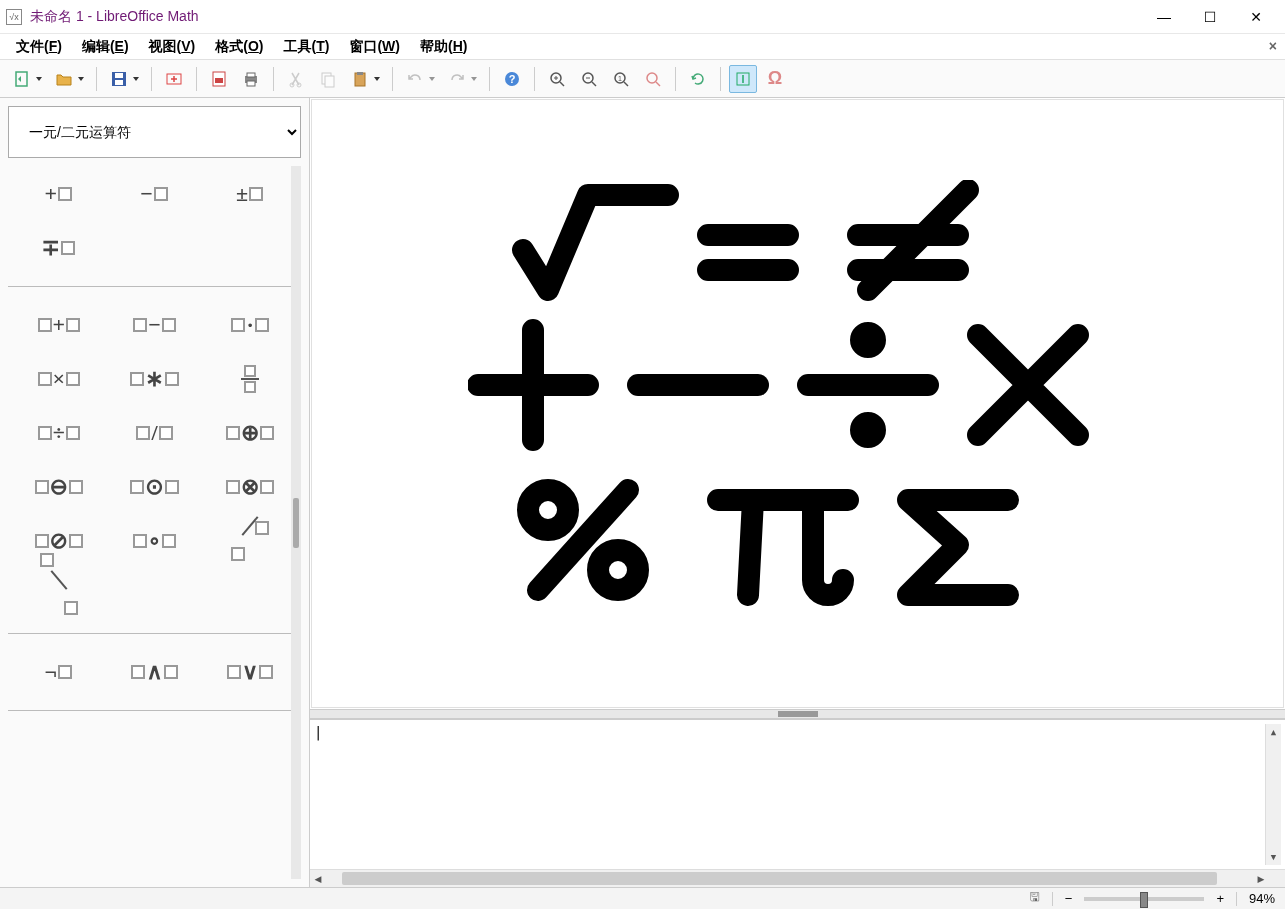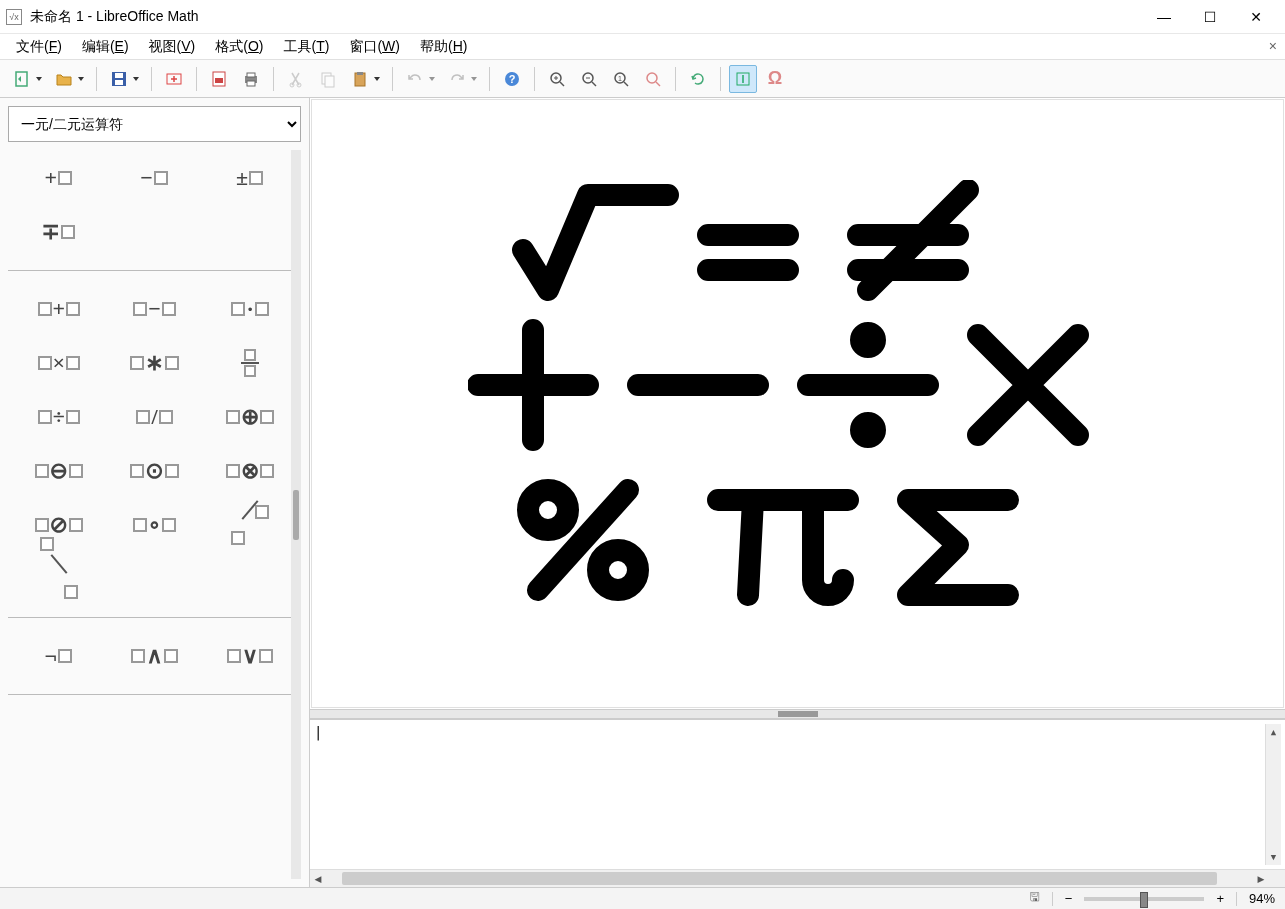--- a/index.html
+++ b/index.html
@@ -1,34 +1,34 @@
 <!DOCTYPE html>
 <html><head>
 <meta charset="utf-8">
 <style>
 * { margin: 0; padding: 0; box-sizing: border-box; }
 body { font-family: "Microsoft YaHei", "Segoe UI", sans-serif; font-size: 13px; background: #fff; overflow: hidden; width: 1285px; height: 909px; }
 .titlebar { height: 34px; display: flex; align-items: center; padding: 0 6px; background: #fff; border-bottom: 1px solid #e8e8e8; }
 .titlebar .app-icon { width: 16px; height: 16px; border: 1px solid #888; margin-right: 8px; display: flex; align-items: center; justify-content: center; font-size: 9px; color: #666; }
-.titlebar .title { flex: 1; font-size: 14px; color: #000000; }
+.titlebar .title { flex: 1; font-size: 14px; color: #701a75; }
 .win-controls { display: flex; gap: 0; }
 .win-controls div { width: 46px; height: 30px; display: flex; align-items: center; justify-content: center; font-size: 14px; color: #000; }
-.menubar { height: 26px; display: flex; align-items: center; padding: 0 6px; border-bottom: 1px solid #e0e0e0; position: relative; }
+.menubar { height: 26px; display: flex; align-items: center; padding: 0 6px; border-bottom: 1px solid #e0e0e0; position: relative; font-weight: bold; }
 .menubar .menu-item { padding: 3px 10px; font-size: 14px; color: #000; }
 .menubar .menu-item u { text-decoration: underline; }
 .menubar .close-btn { position: absolute; right: 8px; top: 4px; color: #666; font-size: 14px; }
 .toolbar { height: 38px; display: flex; align-items: center; padding: 0 8px; border-bottom: 1px solid #ccc; gap: 4px; background: #fafafa; }
 .toolbar .tb-btn { width: 28px; height: 28px; display: flex; align-items: center; justify-content: center; border-radius: 2px; position: relative; }
 .toolbar .tb-btn.dd::after { content: ""; position: absolute; right: -6px; top: 12px; border-left: 3px solid transparent; border-right: 3px solid transparent; border-top: 4px solid #333; }
 .toolbar .tb-btn.dd { margin-right: 10px; }
 .toolbar .sep { width: 1px; height: 24px; background: #ccc; margin: 0 4px; }
 .toolbar .tb-btn.active { background: #cfe8fb; border: 1px solid #7ab8e0; }
 .workspace { display: flex; height: calc(100% - 34px - 26px - 38px - 22px); }
 .sidebar { width: 310px; border-right: 1px solid #ccc; background: #fafafa; display: flex; flex-direction: column; padding: 8px; }
-.sidebar select { width: 100%; padding: 8px; font-size: 14px; border: 1px solid #aaa; background: #fff; }
+.sidebar select { width: 100%; padding: 16px; font-size: 14px; border: 1px solid #aaa; background: #fff; }
 .elements-panel { flex: 1; overflow-y: auto; margin-top: 8px; }
 .elem-grid { display: grid; grid-template-columns: repeat(3, 1fr); gap: 10px 2px; padding: 6px 4px 16px; border-bottom: 1px solid #bbb; margin-bottom: 10px; }
 .elem-grid:last-child { border-bottom: none; }
 .elem-btn { height: 44px; display: flex; align-items: center; justify-content: center; font-size: 22px; color: #444; font-family: "Segoe UI Symbol", serif; position: relative; }
 .ph { display: inline-block; width: 14px; height: 14px; border: 2px solid #999; background: #fff; margin: 0 1px; vertical-align: middle; }
 .main-area { flex: 1; display: flex; flex-direction: column; position: relative; }
 .canvas { flex: 1; background: #fff; border: 1px solid #e0e0e0; margin: 1px; display: flex; align-items: flex-start; justify-content: center; padding-top: 80px; overflow: hidden; }
 .splitter { height: 10px; background: #e8e8e8; border-top: 1px solid #ccc; border-bottom: 1px solid #ccc; display: flex; align-items: center; justify-content: center; }
 .splitter-handle { width: 40px; height: 6px; background: #999; position: relative; }
 .command-pane { height: 150px; border-top: 1px solid #ccc; padding: 4px; font-family: monospace; display: flex; }

